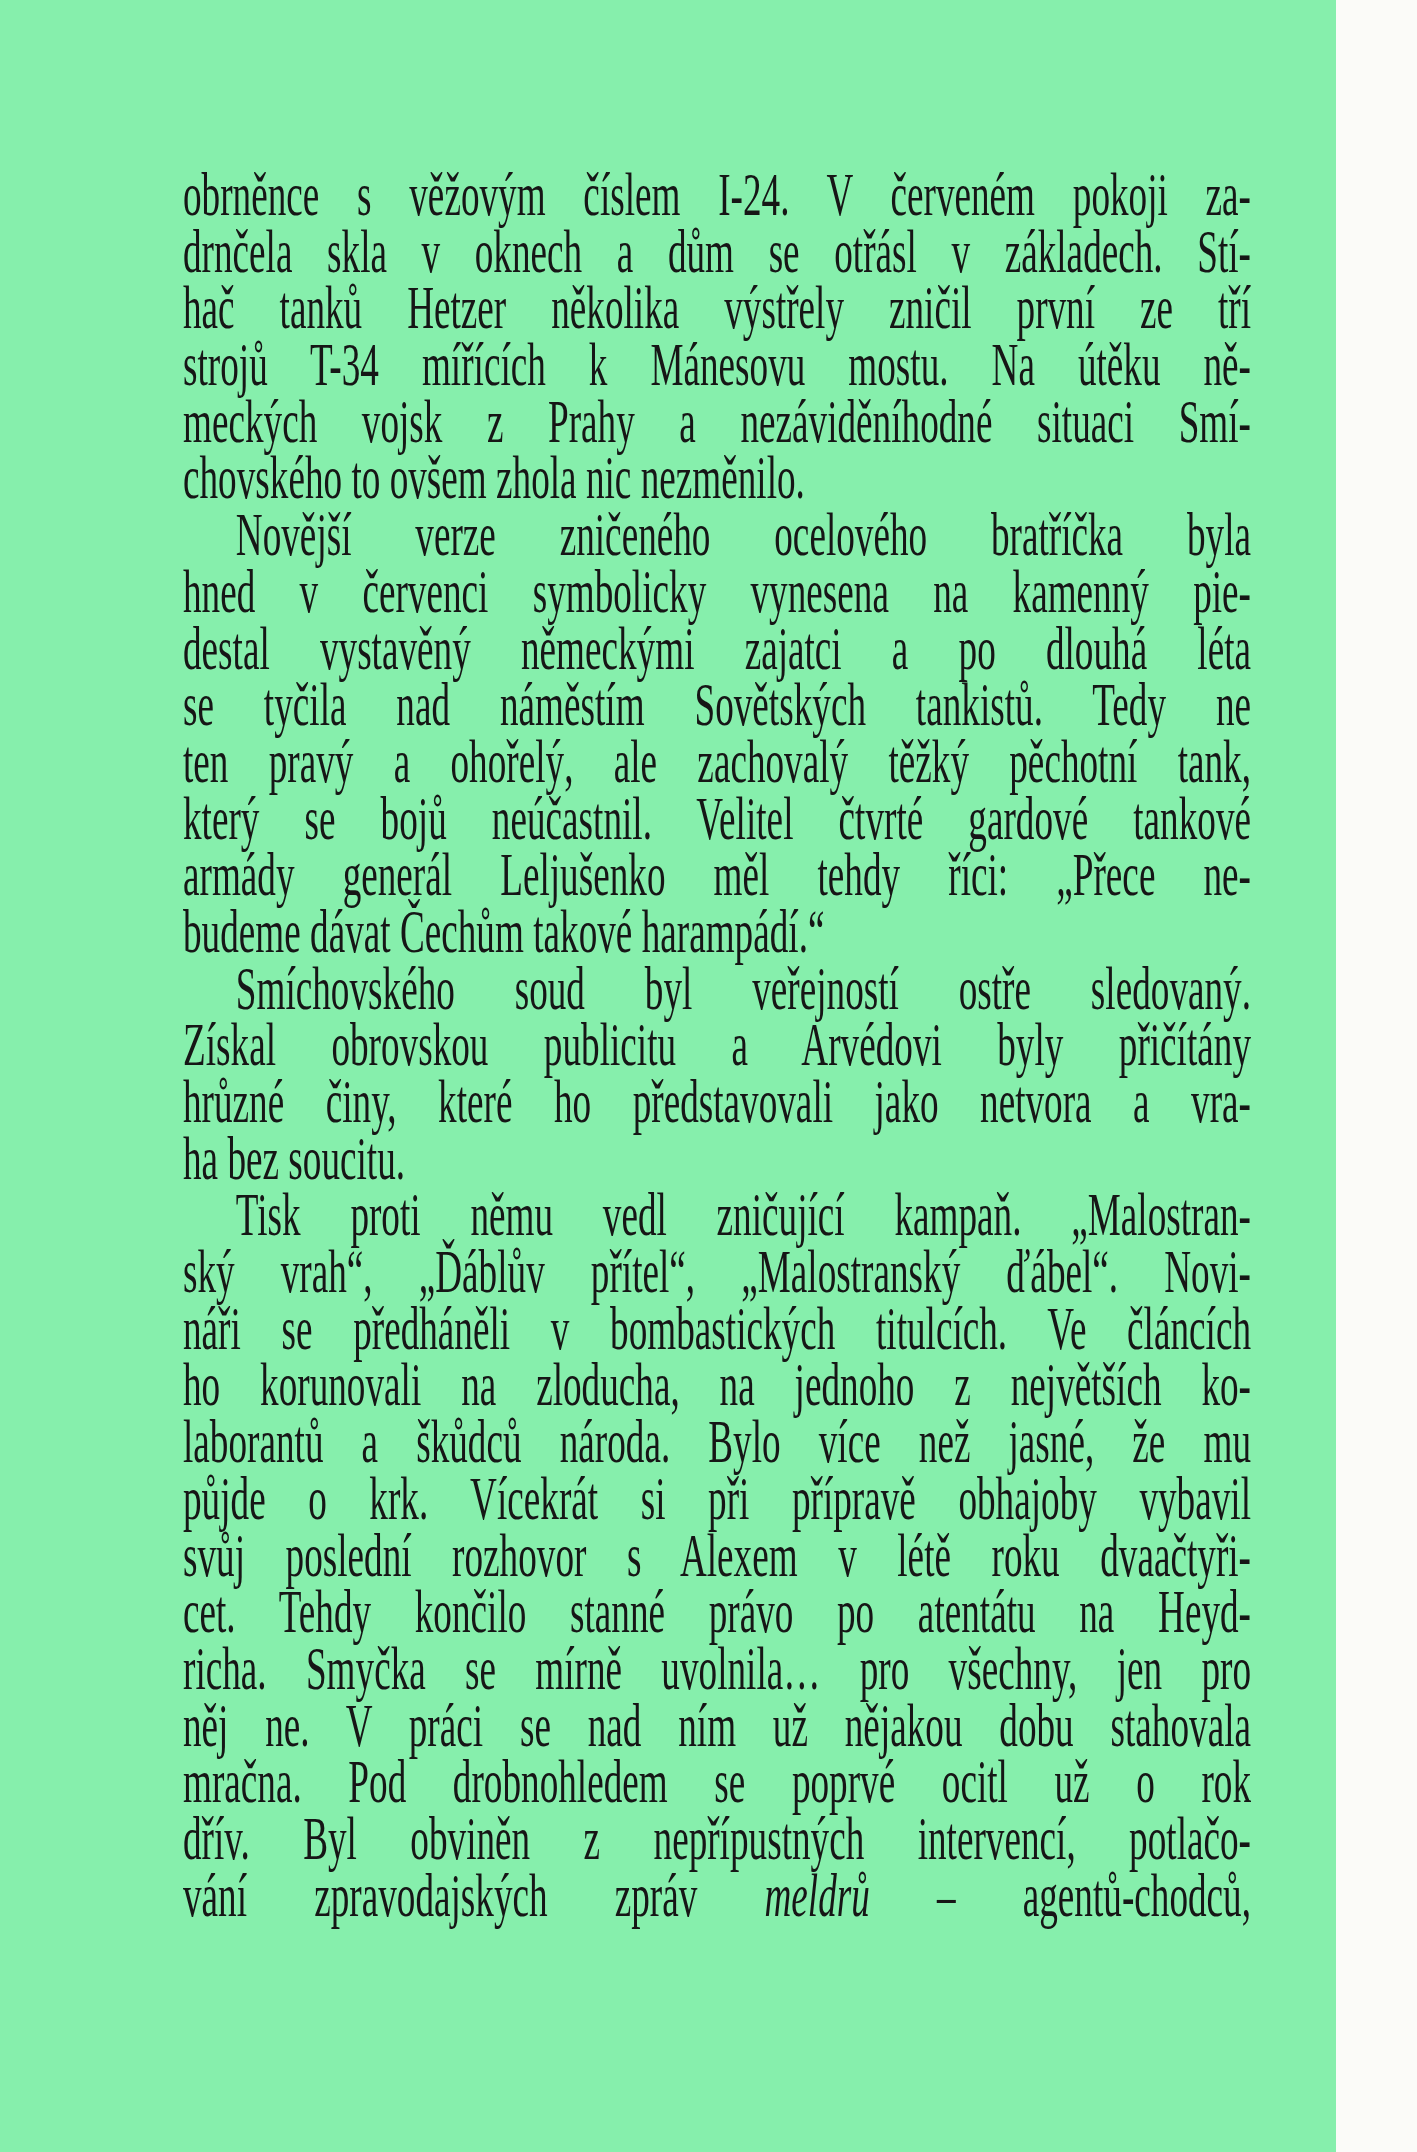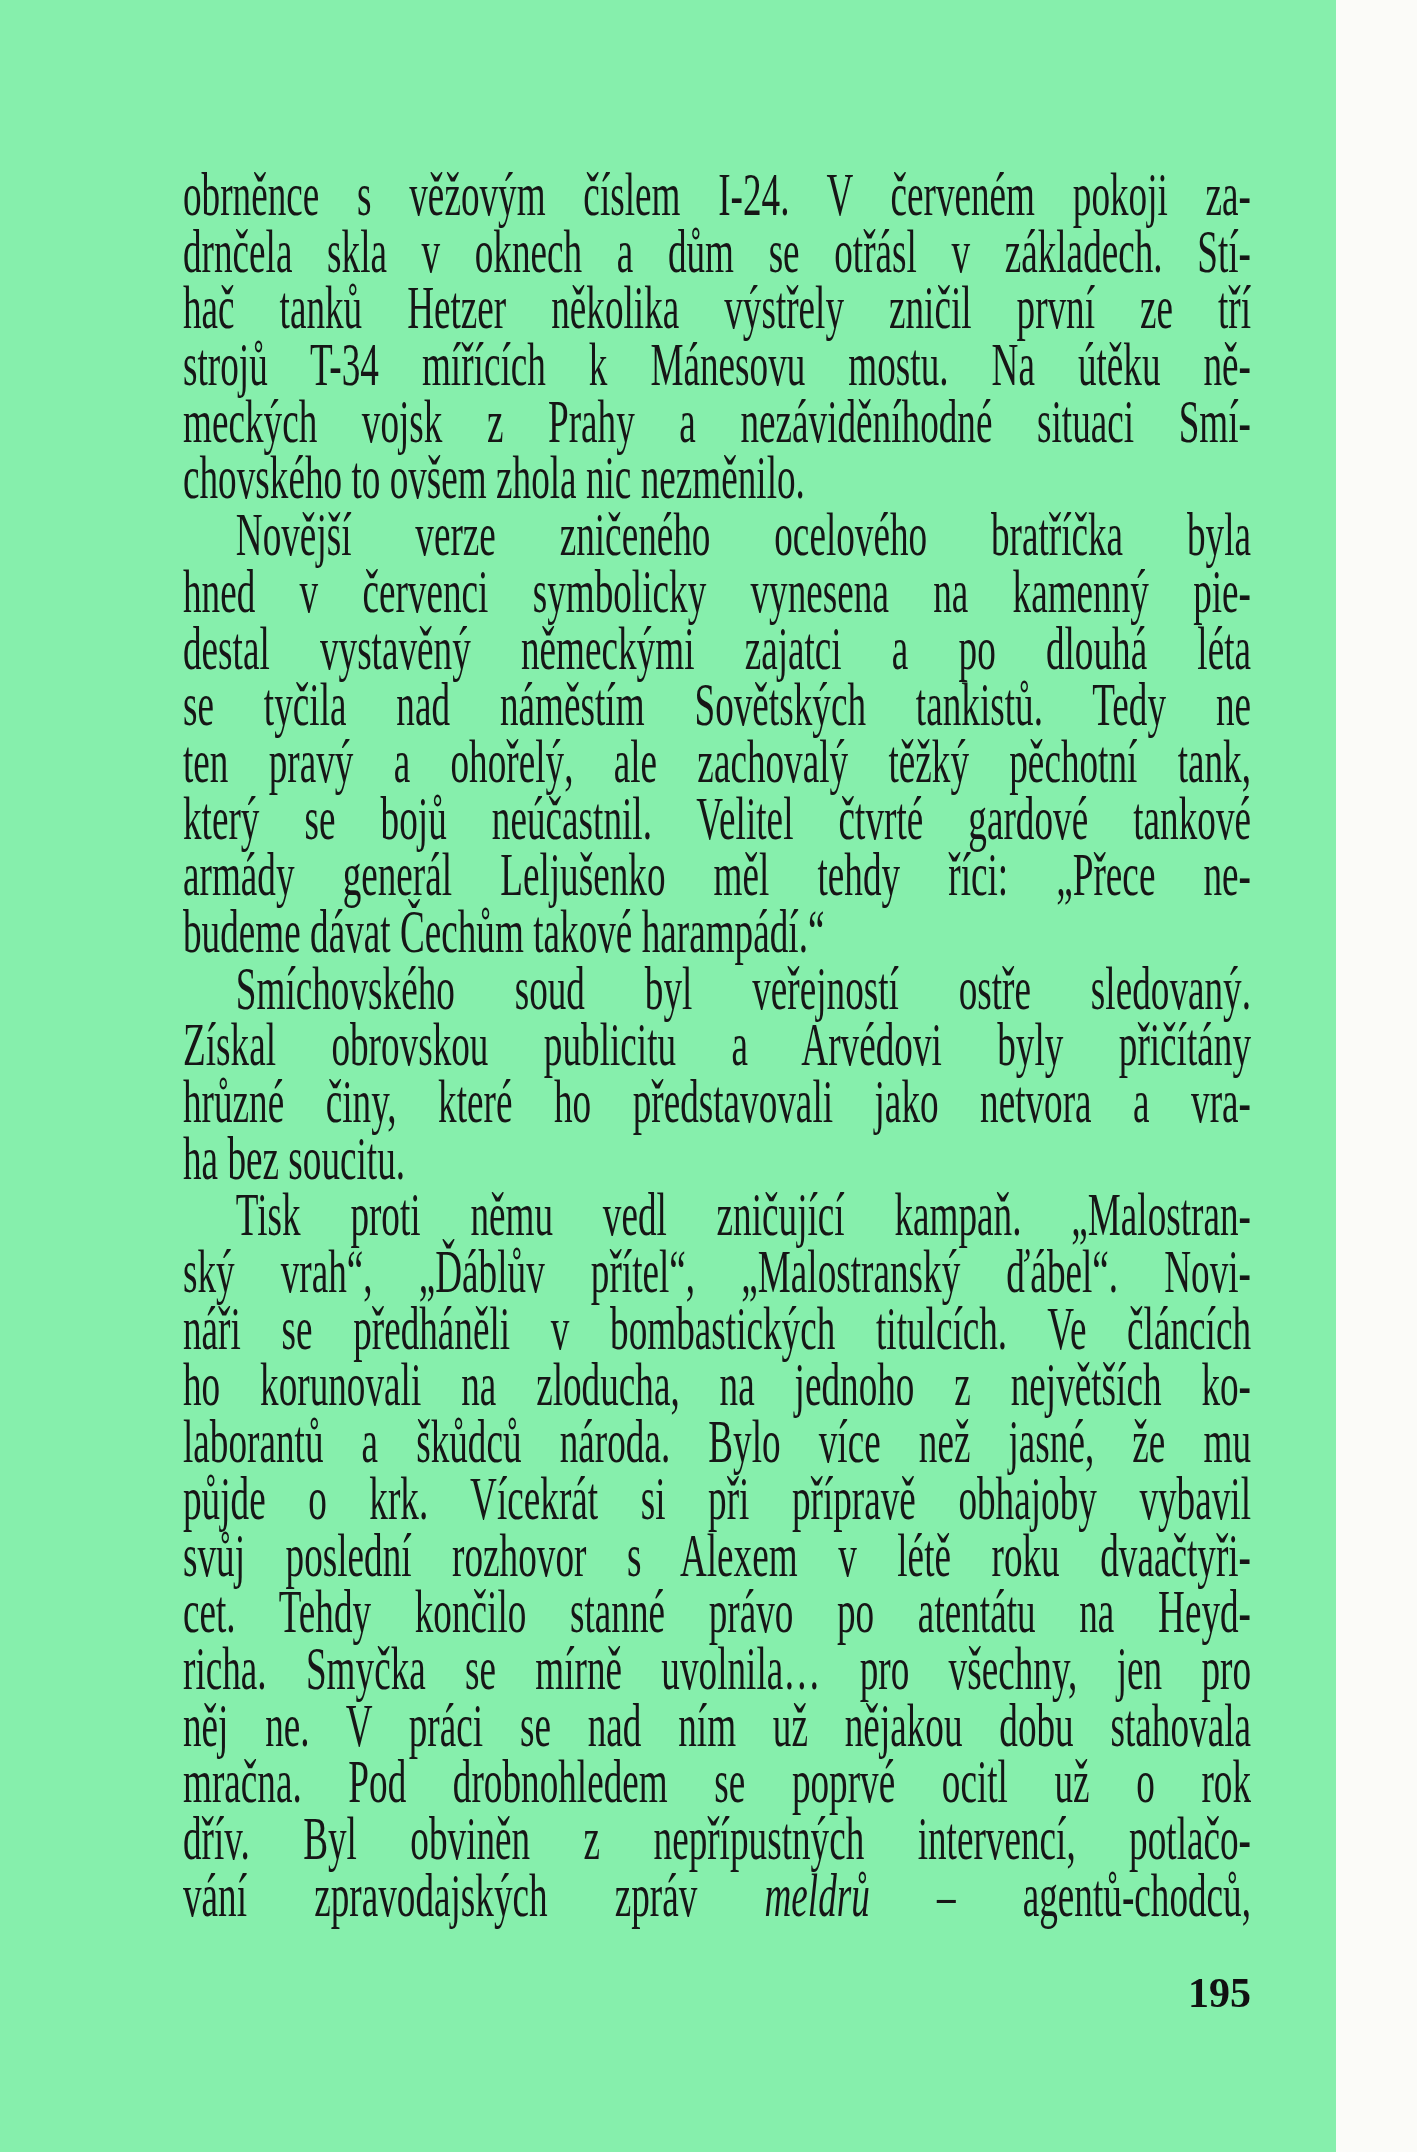--- a/index.html
+++ b/index.html
@@ -77,14 +77,13 @@
       <div class="line"><span>laborantů a škůdců národa. Bylo více než jasné, že mu</span></div>
       <div class="line"><span>půjde o krk. Vícekrát si při přípravě obhajoby vybavil</span></div>
       <div class="line"><span>svůj poslední rozhovor s Alexem v létě roku dvaačtyři-</span></div>
       <div class="line"><span>cet. Tehdy končilo stanné právo po atentátu na Heyd-</span></div>
       <div class="line"><span>richa. Smyčka se mírně uvolnila… pro všechny, jen pro</span></div>
       <div class="line"><span>něj ne. V práci se nad ním už nějakou dobu stahovala</span></div>
       <div class="line"><span>mračna. Pod drobnohledem se poprvé ocitl už o rok</span></div>
       <div class="line"><span>dřív. Byl obviněn z nepřípustných intervencí, potlačo-</span></div>
       <div class="line"><span>vání zpravodajských zpráv </span><span class="it">meldrů</span><span> – agentů-chodců,</span></div>
     </div>
-  <div class="page-number">195</div>
 </div>
 
 </body></html>

